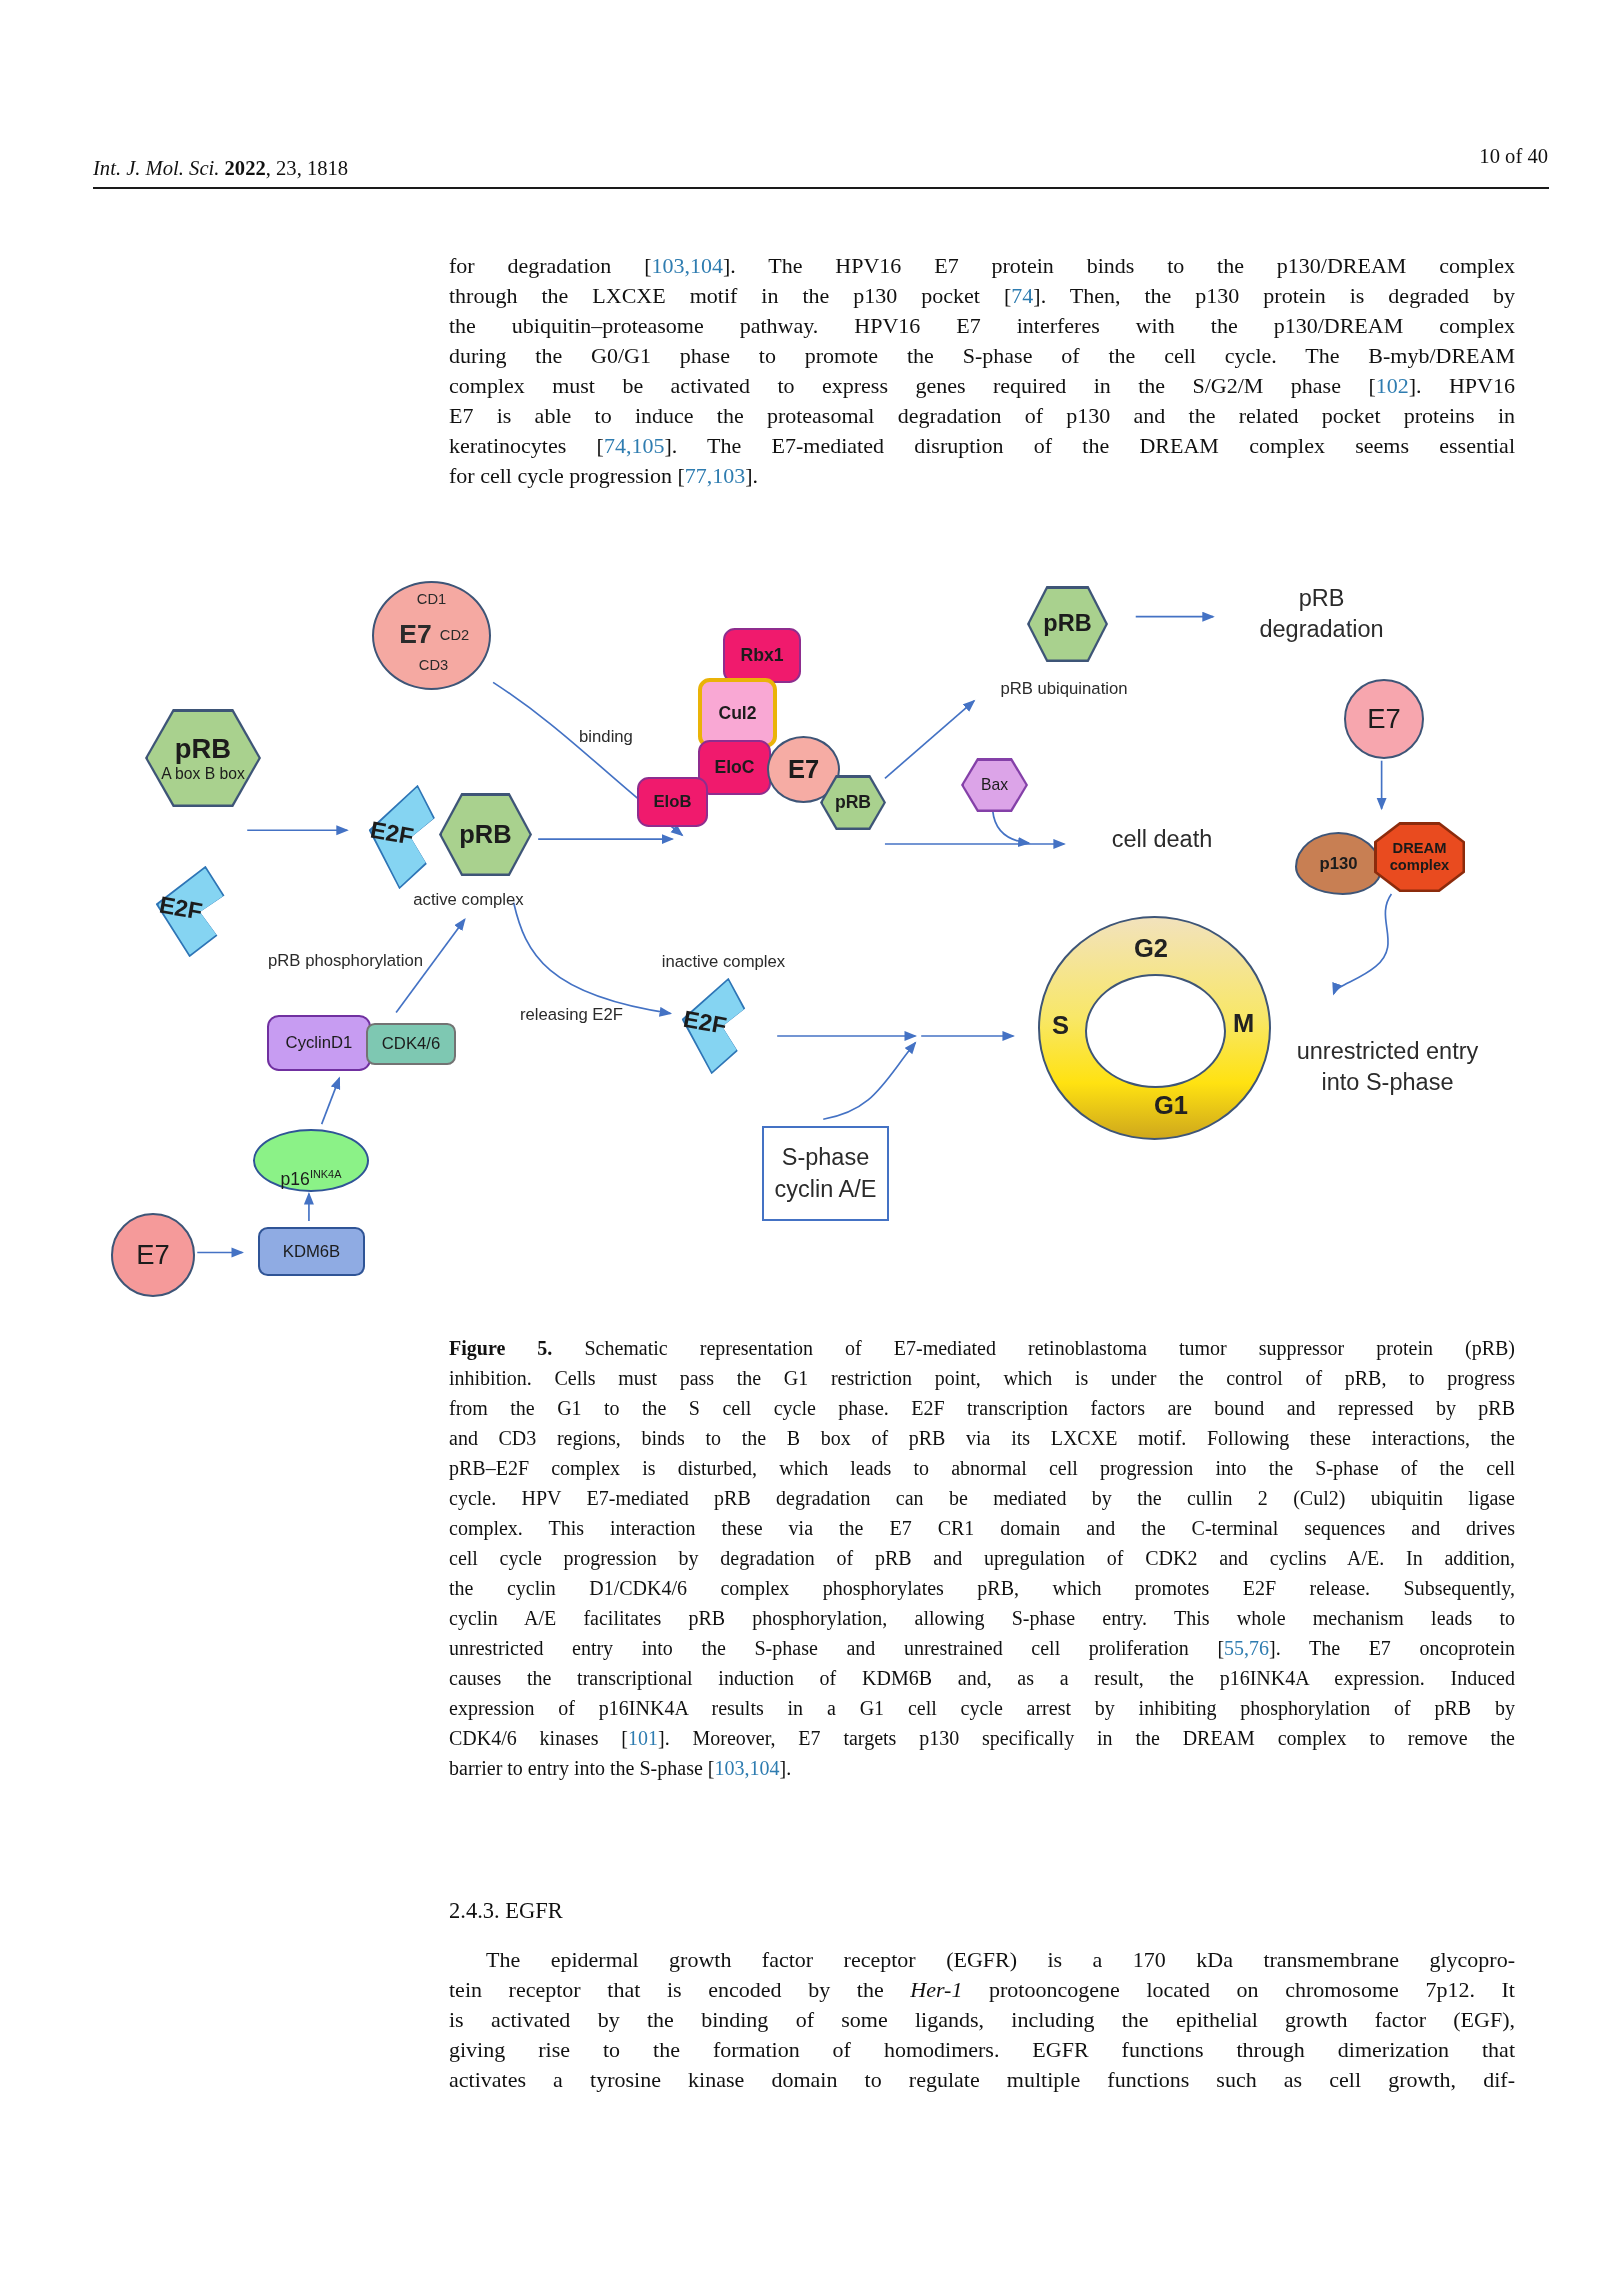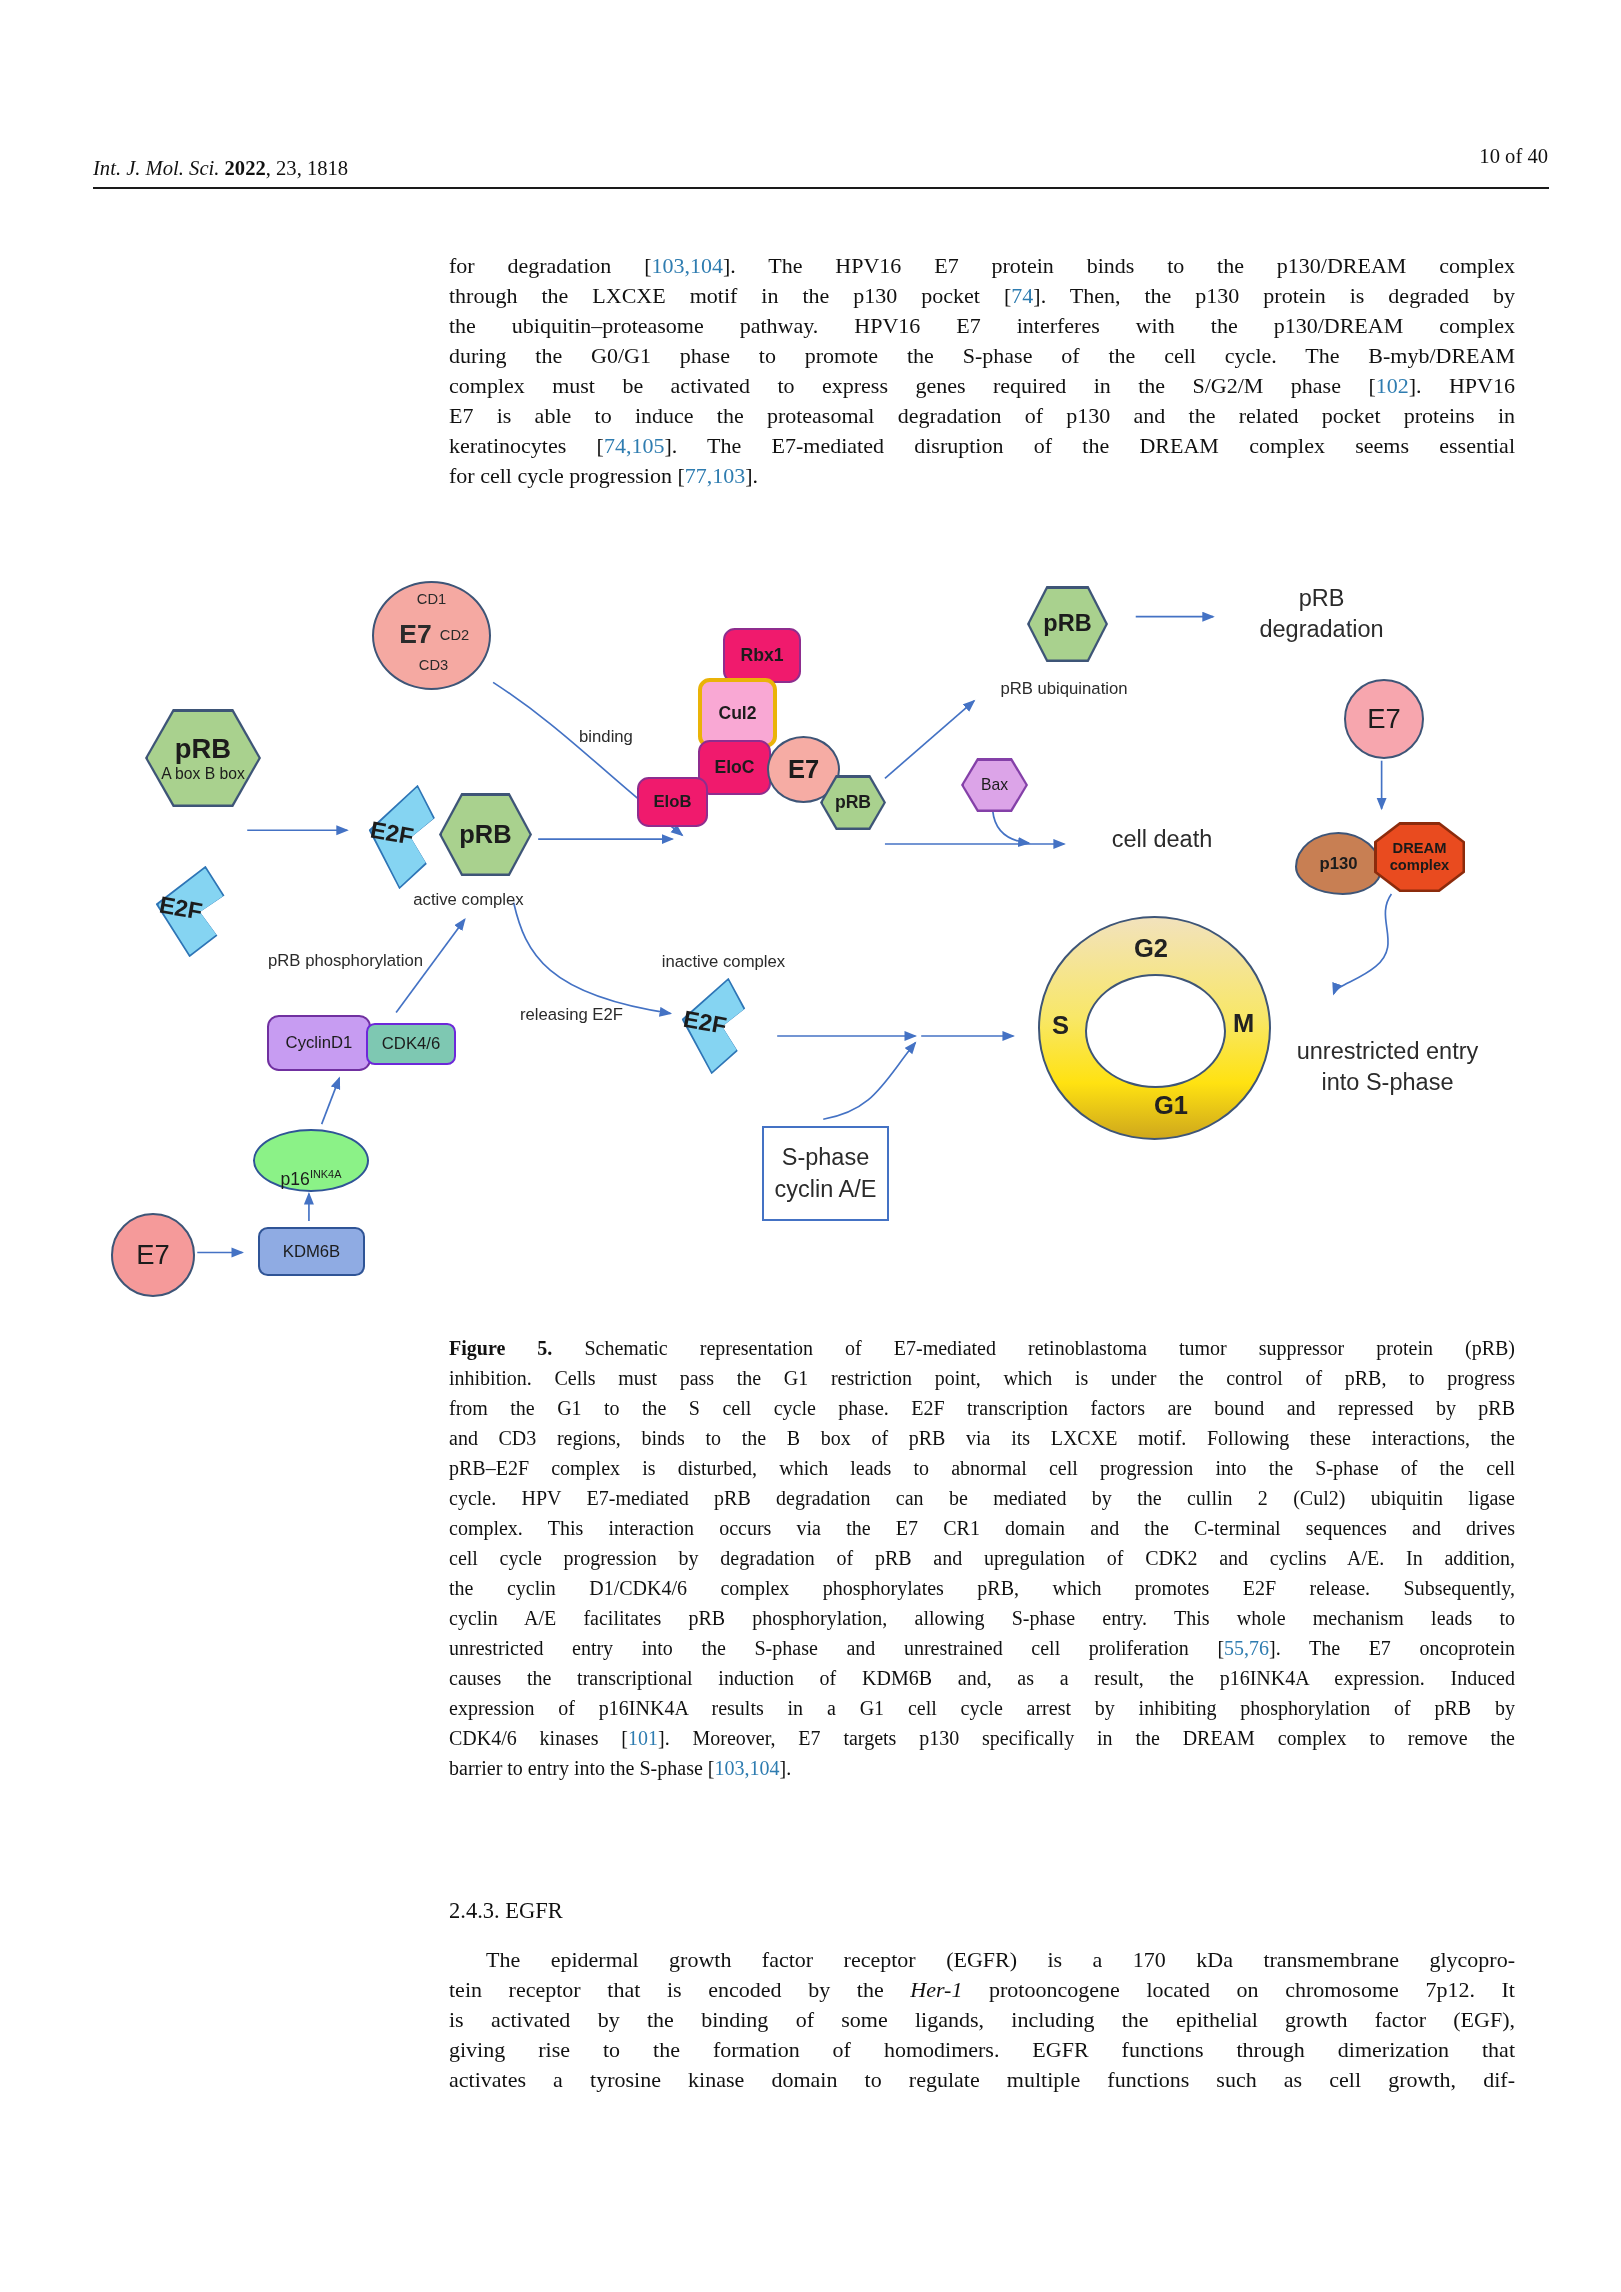--- a/index.html
+++ b/index.html
@@ -218,21 +218,21 @@
     <div class="lbl big pre" style="left:1270px;top:482px;width:235px;line-height:1.3;">unrestricted entry
 into S-phase</div>
 
     <div class="sbox pre"><span class="pre">S-phase
 cyclin A/E</span></div>
 
     <div class="lbl small" style="left:250px;top:397px;width:191px;">pRB phosphorylation</div>
     <div class="rrect" style="left:267px;top:461px;width:100px;height:52px;background:#C79CF2;border:2px solid #7030A0;border-radius:11.8px;font-size:16.7px;font-weight:normal;">
         <span>CyclinD1</span>
       </div>
-    <div class="rrect" style="left:366px;top:469px;width:86px;height:38px;background:#7EC8B2;border:2px solid #6d28d9;border-radius:8.8px;font-size:16.7px;font-weight:normal;">
+    <div class="rrect" style="left:366px;top:469px;width:86px;height:38px;background:#7EC8B2;border:2px solid #737373;border-radius:8.8px;font-size:16.7px;font-weight:normal;">
         <span>CDK4/6</span>
       </div>
     <div class="abs" style="left:253px;top:575px;width:112px;height:59px;background:#8BF287;border:2px solid #2F5496;border-radius:50%;display:flex;align-items:flex-end;justify-content:center;font-size:17.6px;">
         <span>p16<sup>INK4A</sup></span>
       </div>
     <div class="rrect" style="left:258px;top:673px;width:103px;height:45px;background:#8FABE3;border:2px solid #2F5496;border-radius:9.8px;font-size:16.7px;font-weight:normal;">
         <span>KDM6B</span>
       </div>
     <div class="circ" style="left:111px;top:659px;width:80px;height:80px;background:#F59A9A;font-size:27.4px;">
         <span>E7</span>
@@ -240,21 +240,21 @@
 
   </div>
 
   <div class="col captext" style="top:1333px;">
     <div class="jline"><b>Figure 5.</b> Schematic representation of E7-mediated retinoblastoma tumor suppressor protein (pRB)</div>
     <div class="jline">inhibition.  Cells must pass the G1 restriction point, which is under the control of pRB, to progress</div>
     <div class="jline">from the G1 to the S cell cycle phase.  E2F transcription factors are bound and repressed by pRB</div>
     <div class="jline">and CD3 regions, binds to the B box of pRB via its LXCXE motif.  Following these interactions, the</div>
     <div class="jline">pRB–E2F complex is disturbed, which leads to abnormal cell progression into the S-phase of the cell</div>
     <div class="jline">cycle.  HPV E7-mediated pRB degradation can be mediated by the cullin 2 (Cul2) ubiquitin ligase</div>
-    <div class="jline">complex.  This interaction occurs via the E7 CR1 domain and the C-terminal sequences and drives</div>
+    <div class="jline">complex.  This interaction these via the E7 CR1 domain and the C-terminal sequences and drives</div>
     <div class="jline">cell cycle progression by degradation of pRB and upregulation of CDK2 and cyclins A/E. In addition,</div>
     <div class="jline">the cyclin D1/CDK4/6 complex phosphorylates pRB, which promotes E2F release.  Subsequently,</div>
     <div class="jline">cyclin A/E facilitates pRB phosphorylation, allowing S-phase entry.  This whole mechanism leads to</div>
     <div class="jline">unrestricted entry into the S-phase and unrestrained cell proliferation [<span class="cite">55,76</span>].  The E7 oncoprotein</div>
     <div class="jline">causes the transcriptional induction of KDM6B and, as a result, the p16INK4A expression.  Induced</div>
     <div class="jline">expression of p16INK4A results in a G1 cell cycle arrest by inhibiting phosphorylation of pRB by</div>
     <div class="jline">CDK4/6 kinases [<span class="cite">101</span>]. Moreover, E7 targets p130 specifically in the DREAM complex to remove the</div>
     <div class="jlast">barrier to entry into the S-phase [<span class="cite">103,104</span>].</div>
   </div>
 

